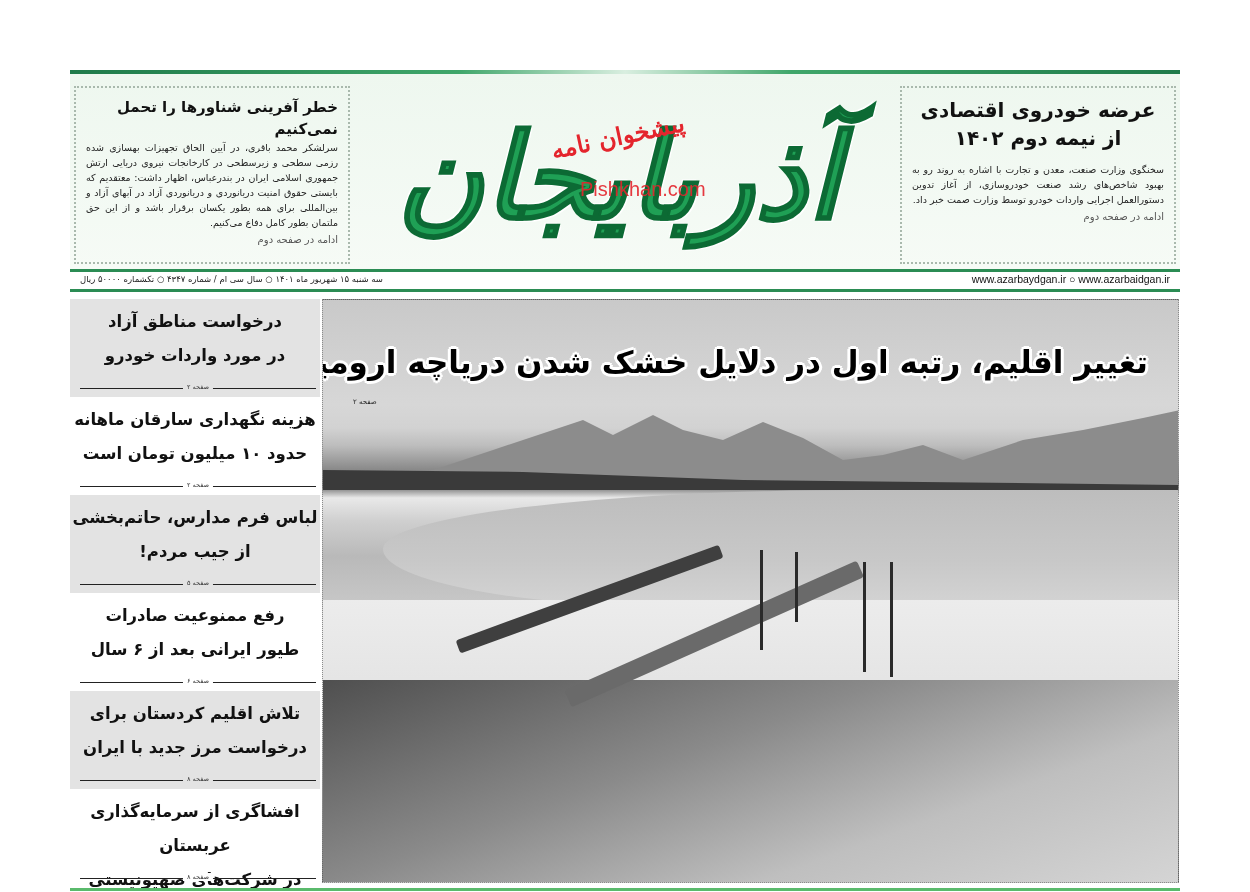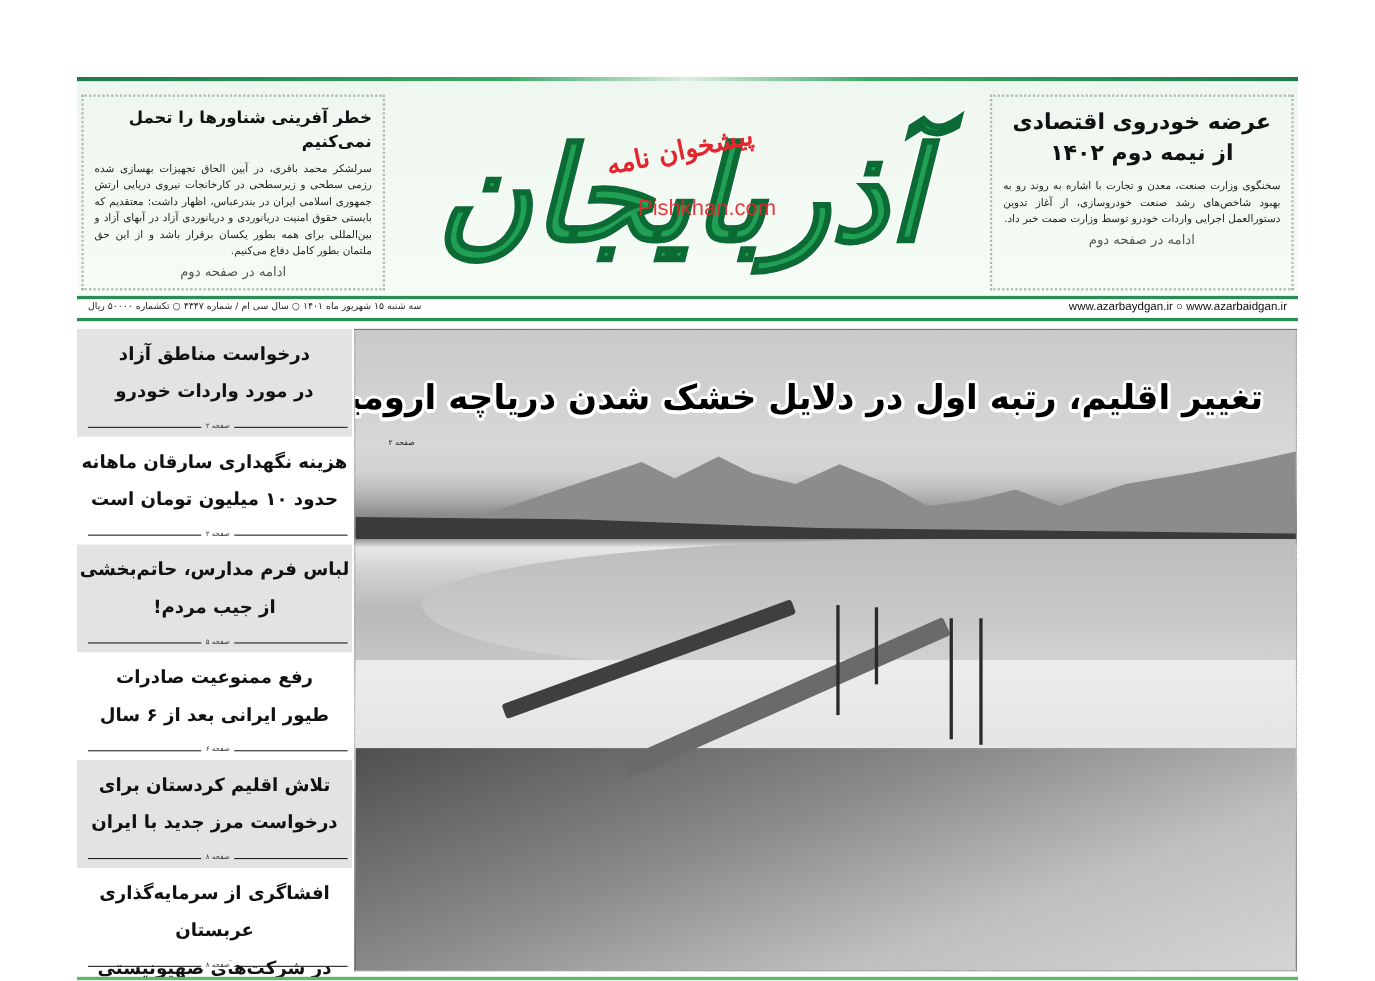--- a/index.html
+++ b/index.html
@@ -16,23 +16,23 @@
   .masthead { position: absolute; left: 0; top: 4px; width: 1110px; height: 196px;
     background: linear-gradient(to bottom, #eef7ef, #f6fbf6); }
 
   .teaser-box { position: absolute; top: 12px; width: 276px; height: 178px;
     border: 2px dotted #a9b9ad; padding: 8px 10px 6px 10px; direction: rtl; text-align: right; }
   .teaser-box.left { left: 4px; }
   .teaser-box.right { right: 4px; width: 276px; }
 
   .teaser-title { font-family: "DejaVu Sans", sans-serif; font-weight: bold; font-size: 15px; line-height: 22px; color: #111; }
   .teaser-box.right .teaser-title { text-align: center; font-size: 20px; line-height: 28px; }
-  .teaser-body { font-size: 9.5px; line-height: 15px; color: #222; text-align: justify; margin-top: 6px; }
+  .teaser-body { font-size: 9.5px; line-height: 15px; color: #222; text-align: justify; }
   .teaser-box.right .teaser-body { margin-top: 10px; }
-  .teaser-more { font-size: 12px; color: #555; margin-top: 4px; text-align: center; }
+  .teaser-more { font-size: 10px; color: #555; margin-top: 4px; }
 
   
   .logo { position: absolute; left: 340px; top: 8px; width: 430px; height: 210px; }
   .logo-text { position: absolute; left: 0; top: 20px; width: 430px; text-align: right;
     font-family: "DejaVu Serif", serif; font-size: 118px; font-weight: bold; font-style: italic;
     color: #1fa055; -webkit-text-stroke: 2px #0c6a34; letter-spacing: 2px; line-height: 150px;
     text-shadow: 0 0 0 #fff, 2px 2px 0 #ffffff, -2px -2px 0 #ffffff; }
   .watermark-fa { position: absolute; left: 140px; top: 40px; font-family: "DejaVu Serif", serif;
     color: #e4252d; font-size: 24px; font-weight: bold; transform: rotate(-12deg); }
   .watermark-en { position: absolute; left: 170px; top: 96px; font-family: "Liberation Sans", sans-serif;

